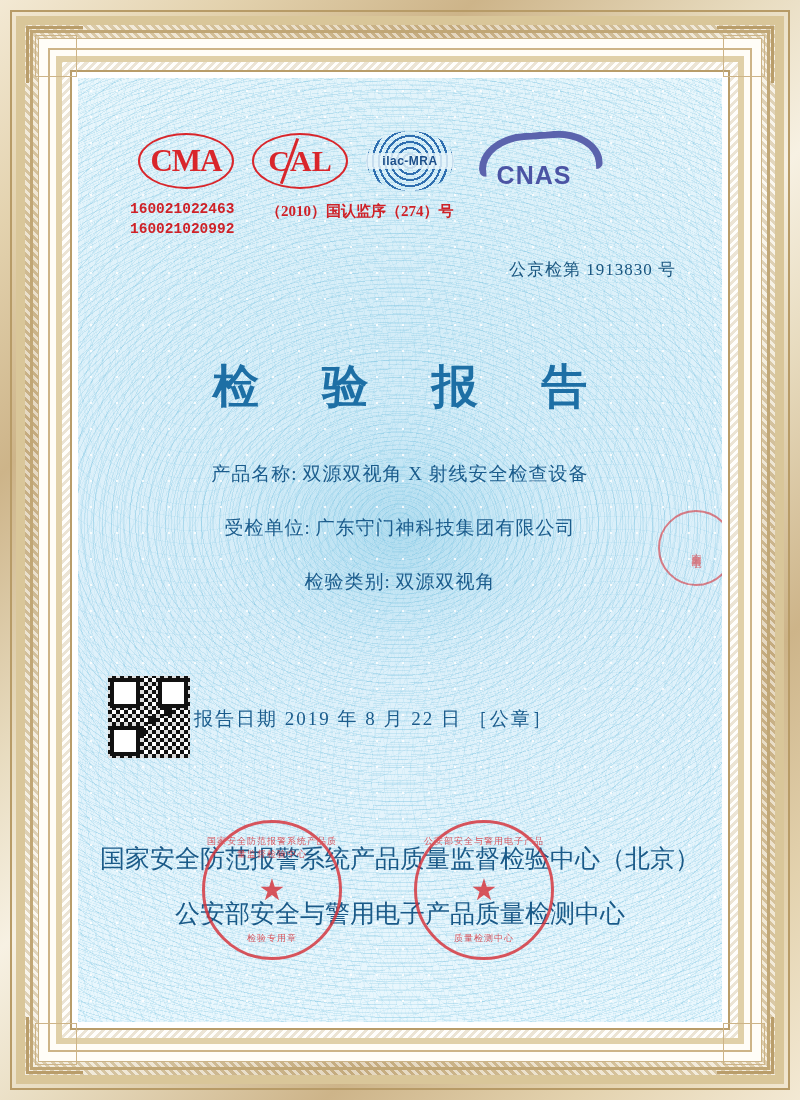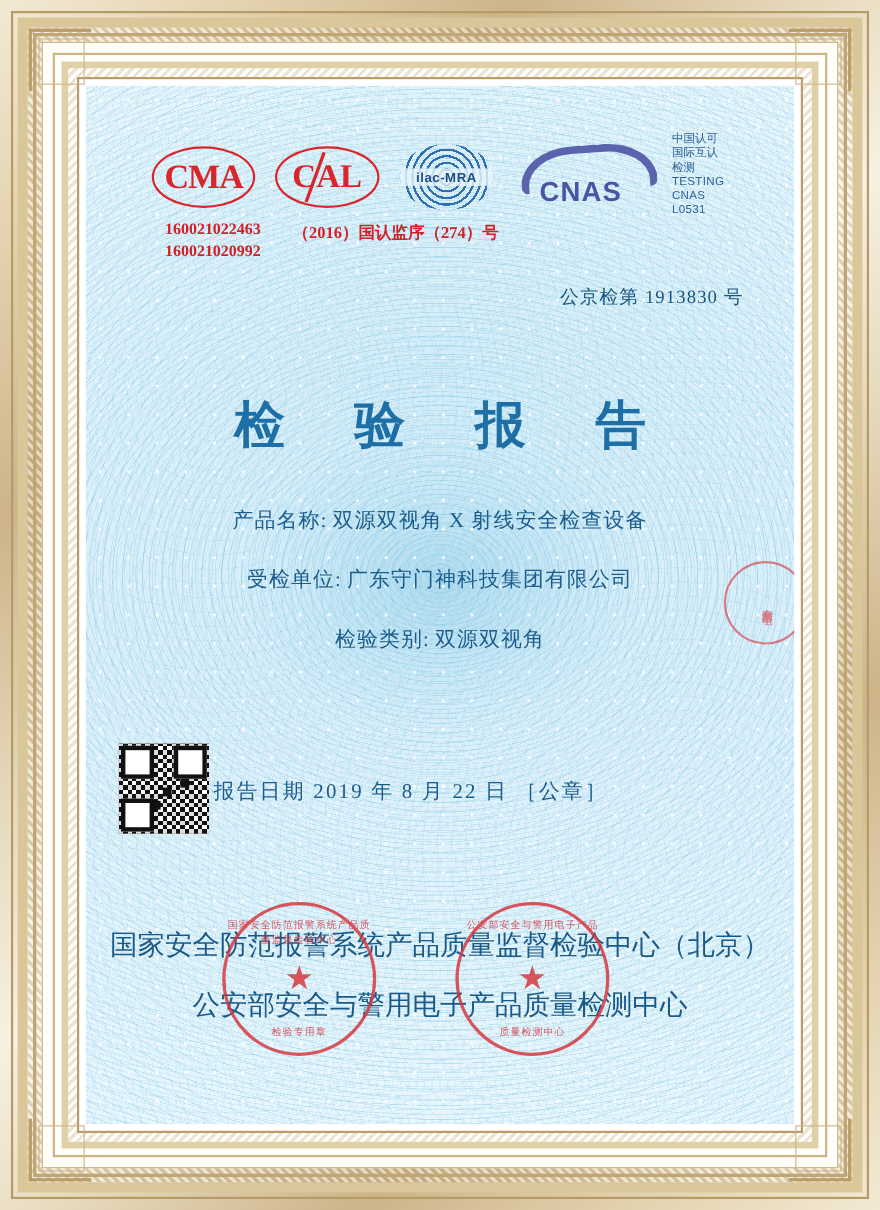--- a/index.html
+++ b/index.html
@@ -247,22 +247,22 @@
     margin-left: 4px;
     margin-top: -4px;
   }
   .cnas-side .cn { color: #2d5e97; }
   .cnas-side .en { color: #2d5e97; letter-spacing: 0.3px; }
 
   
   .reg-numbers {
     position: absolute;
     top: 122px;
-    left: 72px;
-    font-family: Liberation Serif, serif;
+    left: 52px;
+    font-family: Liberation Mono, monospace;
     font-size: 14.5px;
     color: #cf2127;
     font-weight: bold;
     line-height: 1.35;
   }
   .approval-line {
     position: absolute;
     top: 124px;
     left: 188px;
     font-family: "Liberation Serif", serif;
@@ -478,35 +478,28 @@
       <div class="logo-ilac">
         <div class="rings"></div>
         <div class="label">ilac-MRA</div>
       </div>
 
       <div class="logo-cnas">
         <div class="swoosh"></div>
         <div class="word">CNAS</div>
       </div>
 
-      <div class="cnas-side">
-        <div class="cn">中国认可</div>
-        <div class="cn">国际互认</div>
-        <div class="cn">检测</div>
-        <div class="en">TESTING</div>
-        <div class="en">CNAS L0531</div>
-      </div>
     </div>
 
     <div class="reg-numbers">
       <div>160021022463</div>
       <div>160021020992</div>
     </div>
 
-    <div class="approval-line">（2016）国认监序（274）号</div>
+    <div class="approval-line">（2010）国认监序（274）号</div>
 
     <div class="report-no">公京检第 1913830 号</div>
 
     <div class="big-title">检 验 报 告</div>
 
     <div class="fields">
       <div class="field-row">
         <span class="field-label">产品名称:</span>
         <span class="field-value">双源双视角 X 射线安全检查设备</span>
       </div>

